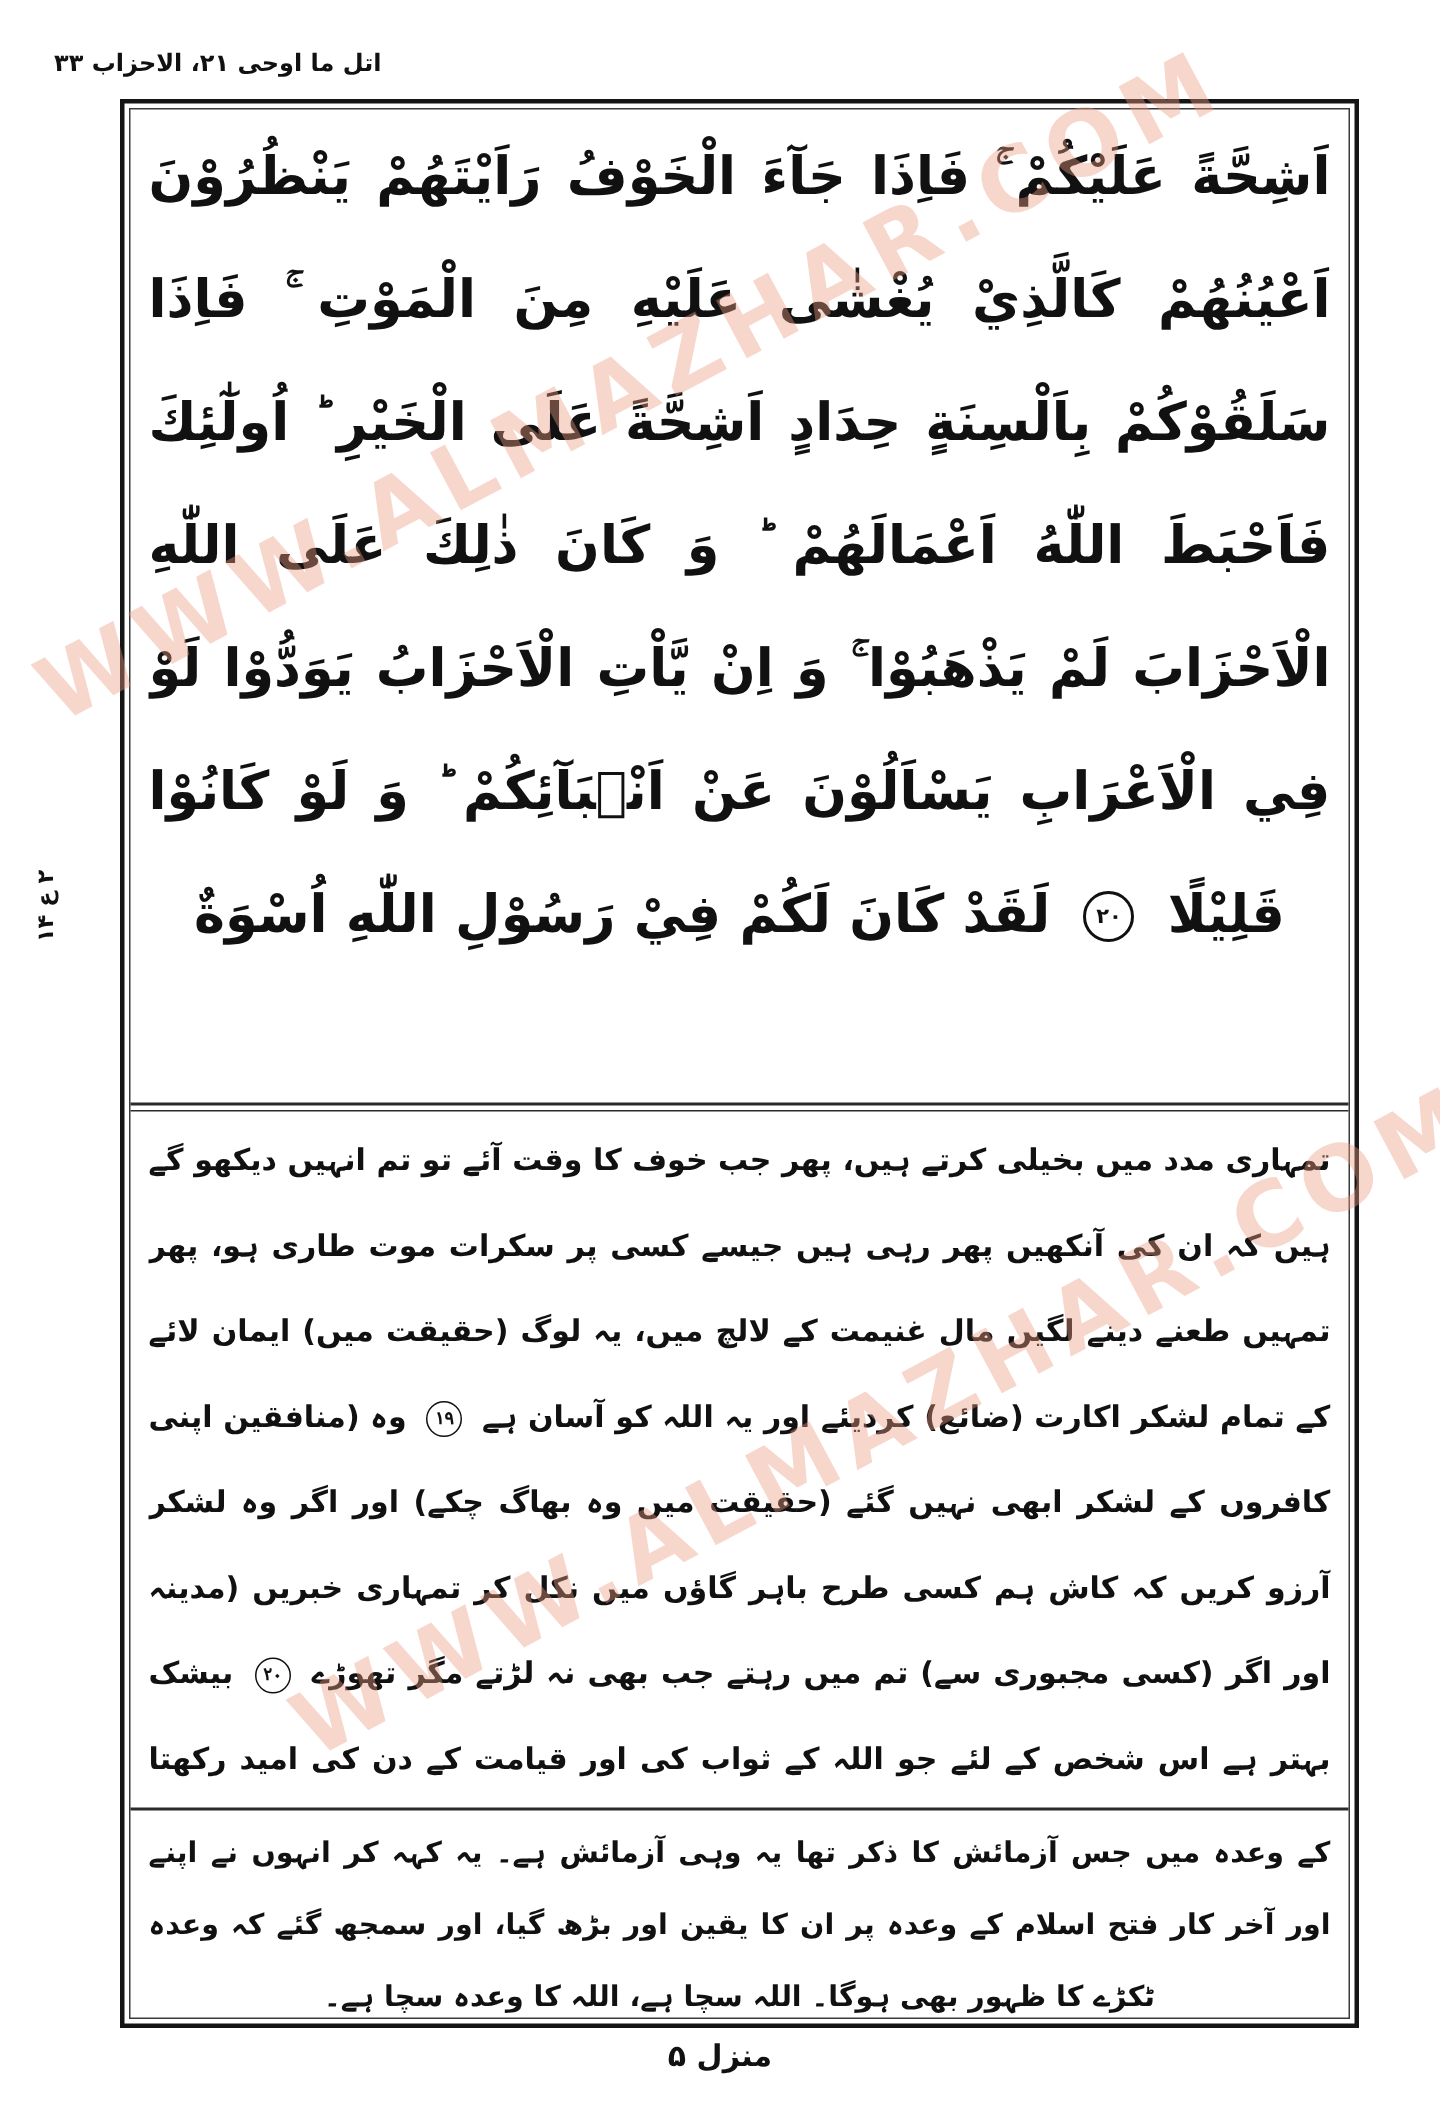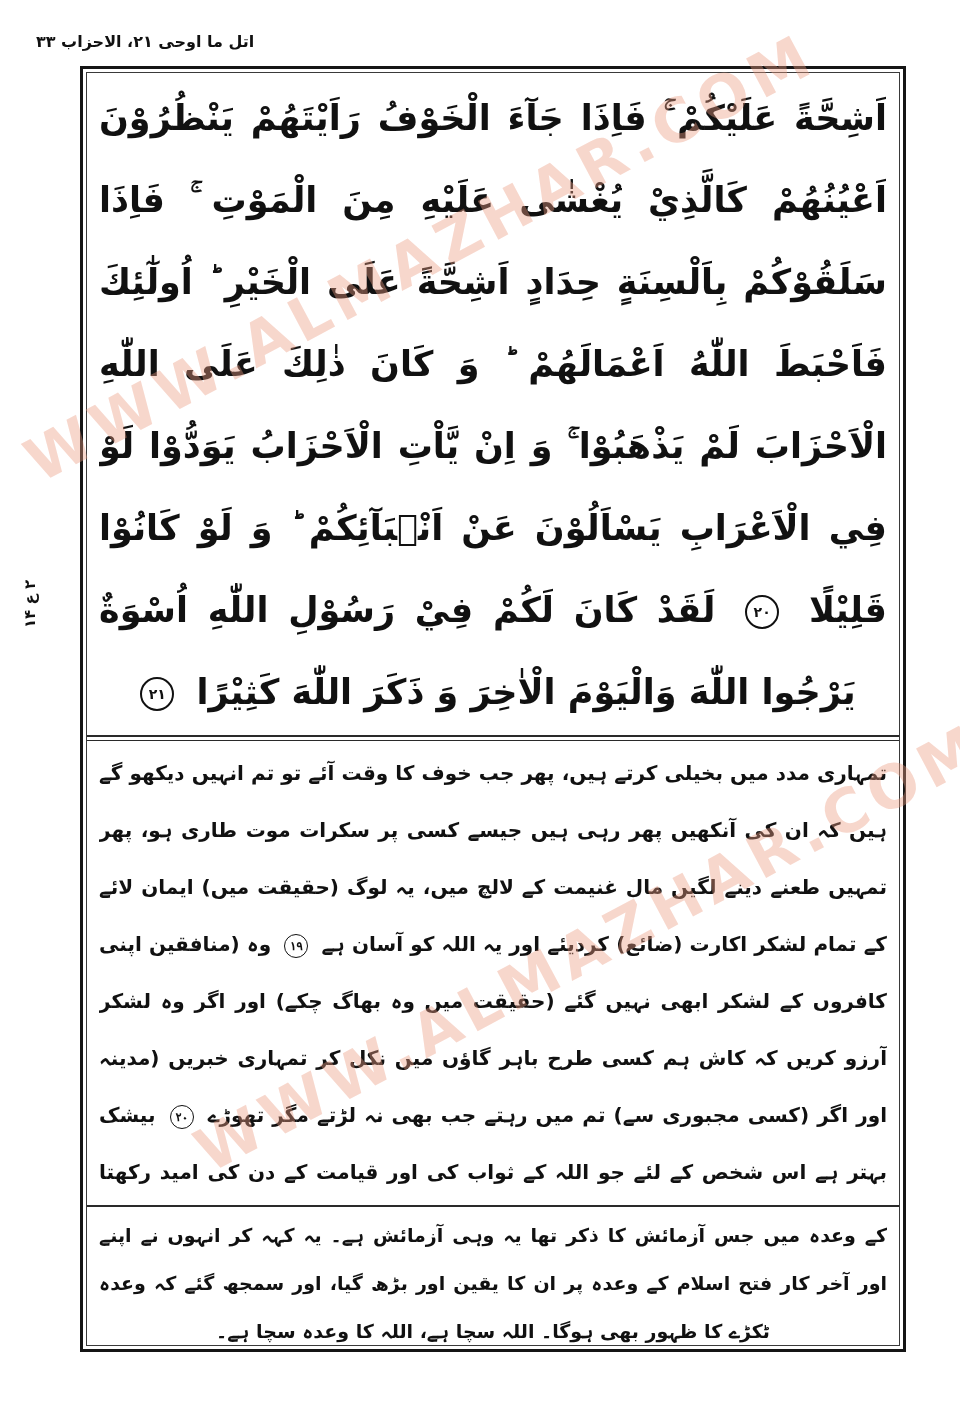--- a/index.html
+++ b/index.html
@@ -127,21 +127,20 @@
     <div class="inner-box">
 
       <div class="quran">
           <div class="line"><span>اَشِحَّةً عَلَيْكُمْ ۚ فَاِذَا جَآءَ الْخَوْفُ رَاَيْتَهُمْ يَنْظُرُوْنَ اِلَيْكَ تَدُوْرُ</span> </div>
           <div class="line"><span>اَعْيُنُهُمْ كَالَّذِيْ يُغْشٰى عَلَيْهِ مِنَ الْمَوْتِ ۚ فَاِذَا ذَهَبَ الْخَوْفُ</span> </div>
           <div class="line"><span>سَلَقُوْكُمْ بِاَلْسِنَةٍ حِدَادٍ اَشِحَّةً عَلَى الْخَيْرِ ؕ اُولٰٓئِكَ لَمْ يُؤْمِنُوْا</span> </div>
           <div class="line"><span>فَاَحْبَطَ اللّٰهُ اَعْمَالَهُمْ ؕ وَ كَانَ ذٰلِكَ عَلَى اللّٰهِ يَسِيْرًا</span>   </div>
           <div class="line"><span>الْاَحْزَابَ لَمْ يَذْهَبُوْا ۚ وَ اِنْ يَّاْتِ الْاَحْزَابُ يَوَدُّوْا لَوْ اَنَّهُمْ بَادُوْنَ</span> </div>
           <div class="line"><span>فِي الْاَعْرَابِ يَسْاَلُوْنَ عَنْ اَنْۢبَآئِكُمْ ؕ وَ لَوْ كَانُوْا فِيْكُمْ مَّا قٰتَلُوْٓا اِلَّا</span> </div>
           <div class="line"><span>قَلِيْلًا</span> <span class="ayah-num">۲۰</span> <span>لَقَدْ كَانَ لَكُمْ فِيْ رَسُوْلِ اللّٰهِ اُسْوَةٌ حَسَنَةٌ لِّمَنْ كَانَ</span> </div>
-          <div class="line"><span>يَرْجُوا اللّٰهَ وَالْيَوْمَ الْاٰخِرَ وَ ذَكَرَ اللّٰهَ كَثِيْرًا</span> <span class="ayah-num">۲۱</span> </div>
         </div>
 
       <div class="divider-double"></div>
 
       <div class="urdu">
           <div class="line"><span>تمہاری مدد میں بخیلی کرتے ہیں، پھر جب خوف کا وقت آئے تو تم انہیں دیکھو گے کہ تمہاری طرف یوں نظر کرتے</span> </div>
           <div class="line"><span>ہیں کہ ان کی آنکھیں پھر رہی ہیں جیسے کسی پر سکرات موت طاری ہو، پھر جب خوف دور ہوجائے تو تیز زبان سے</span> </div>
           <div class="line"><span>تمہیں طعنے دینے لگیں مال غنیمت کے لالچ میں، یہ لوگ (حقیقت میں) ایمان لائے ہی نہ تھے، پس اللہ نے ان</span> </div>
           <div class="line"><span>کے تمام لشکر اکارت (ضائع) کردیئے اور یہ اللہ کو آسان ہے</span> <span class="ayah-num">۱۹</span> <span>وہ (منافقین اپنی بزدلی سے) سمجھ رہے ہیں کہ</span> </div>
           <div class="line"><span>کافروں کے لشکر ابھی نہیں گئے (حقیقت میں وہ بھاگ چکے) اور اگر وہ لشکر (دوبارہ) آجائیں تو یہ (منافق)</span> </div>
@@ -154,14 +153,15 @@
 
       <div class="commentary">
           <div class="line"><span>کے وعدہ میں جس آزمائش کا ذکر تھا یہ وہی آزمائش ہے۔ یہ کہہ کر انہوں نے اپنے انجام کو اللہ اور اللہ کے رسول پر سونپ دیا،</span> </div>
           <div class="line"><span>اور آخر کار فتح اسلام کے وعدہ پر ان کا یقین اور بڑھ گیا، اور سمجھ گئے کہ وعدہ کے ایک ٹکڑے کا جب ظہور ہوگیا، تو اب دوسرے</span> </div>
           <div class="line"><span>ٹکڑے کا ظہور بھی ہوگا۔ اللہ سچا ہے، اللہ کا وعدہ سچا ہے۔</span> </div>
         </div>
 
     </div>
   </div>
 
+  <div class="footer">منزل ۵</div>
 
 </div>
 
 </body></html>

